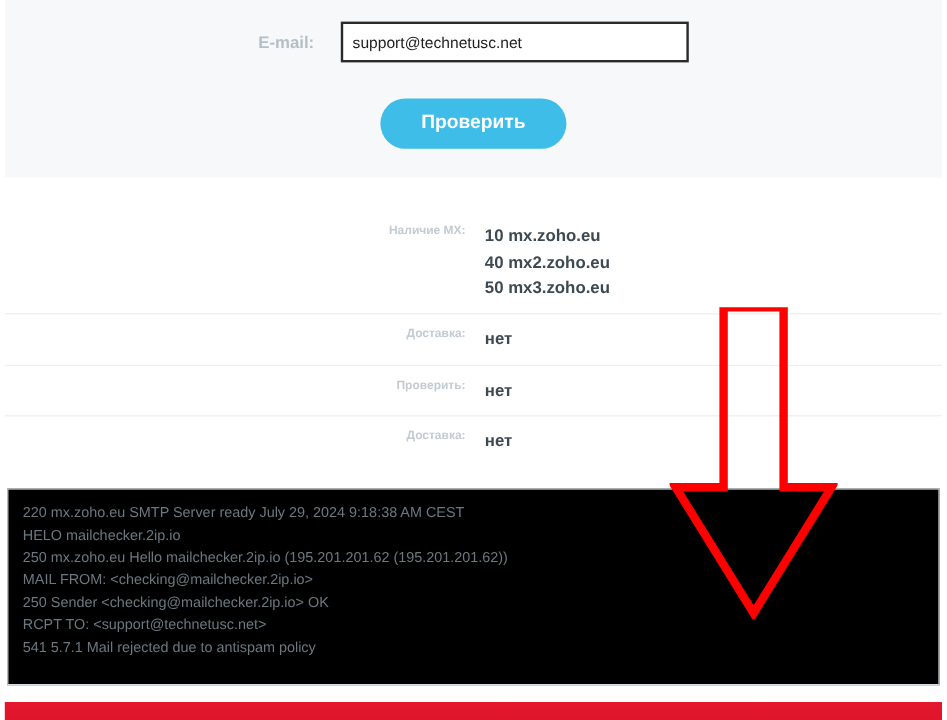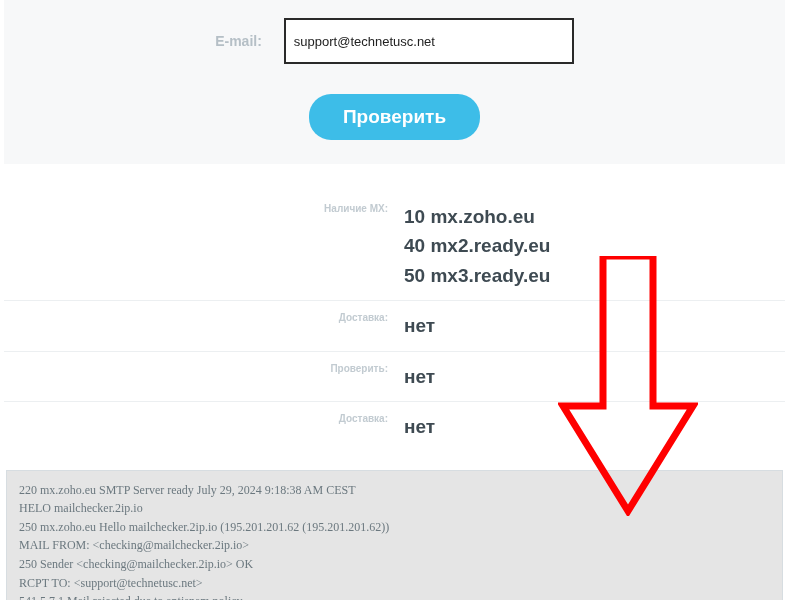--- a/index.html
+++ b/index.html
@@ -23,39 +23,39 @@
     gap: 22px;
     margin-bottom: 30px;
   }
   .email-label {
     color: #b5bfc6;
     font-size: 14px;
     font-weight: 600;
   }
   .email-input {
     width: 290px;
-    height: 46px;
+    height: 34px;
     border: 2px solid #2a2a2a;
     background: #fff;
     padding: 4px 8px;
     font-size: 13px;
     font-family: inherit;
     color: #222;
   }
   .check-btn-wrap {
     display: flex;
     justify-content: center;
   }
   .check-btn {
     background: #3dbde8;
     color: #fff;
     border: none;
     border-radius: 22px;
     padding: 12px 34px;
-    font-size: 19px;
+    font-size: 16px;
     font-weight: 600;
     cursor: pointer;
   }
   .results {
     margin-top: 28px;
     padding: 0 4px;
   }
   .result-row {
     display: flex;
     align-items: flex-start;
@@ -68,32 +68,32 @@
     text-align: right;
     color: #c2cbd1;
     font-size: 10px;
     font-weight: 700;
     padding-right: 16px;
     padding-top: 1px;
   }
   .result-value {
     flex: 1;
     color: #3e4a52;
-    font-size: 19px;
+    font-size: 14px;
     font-weight: 700;
     line-height: 1.55;
   }
   .mx-entry { white-space: nowrap; }
   .mx-prio { font-weight: 700; }
   .log-box {
     margin: 18px 6px 0 6px;
     border: 1px solid #d7dde1;
-    background: #e5e5e5;
+    background: #000000;
     padding: 10px 12px 22px 12px;
-    font-family: Liberation Serif, serif;
+    font-family: Liberation Sans, sans-serif;
     font-size: 12px;
     line-height: 1.55;
     color: #6b787f;
     white-space: pre-wrap;
   }
   .banner {
     margin: 14px 4px 0 4px;
     background: linear-gradient(#e4172d, #d0102a);
     color: #fff;
     text-align: center;
@@ -123,22 +123,22 @@
     <button class="check-btn">Проверить</button>
   </div>
 </div>
 
 <div class="results">
 
   <div class="result-row">
     <div class="result-label">Наличие MX:</div>
     <div class="result-value" id="mx-list">
         <div class="mx-entry"><span class="mx-prio">10 </span><span>mx.zoho.eu</span></div>
-        <div class="mx-entry"><span class="mx-prio">40 </span><span>mx2.ready.eu</span></div>
-        <div class="mx-entry"><span class="mx-prio">50 </span><span>mx3.ready.eu</span></div>
+        <div class="mx-entry"><span class="mx-prio">40 </span><span>mx2.zoho.eu</span></div>
+        <div class="mx-entry"><span class="mx-prio">50 </span><span>mx3.zoho.eu</span></div>
       </div>
   </div>
 
   <div class="result-row">
     <div class="result-label">Доставка:</div>
     <div class="result-value">нет</div>
   </div>
 
   <div class="result-row">
     <div class="result-label">Проверить:</div>

